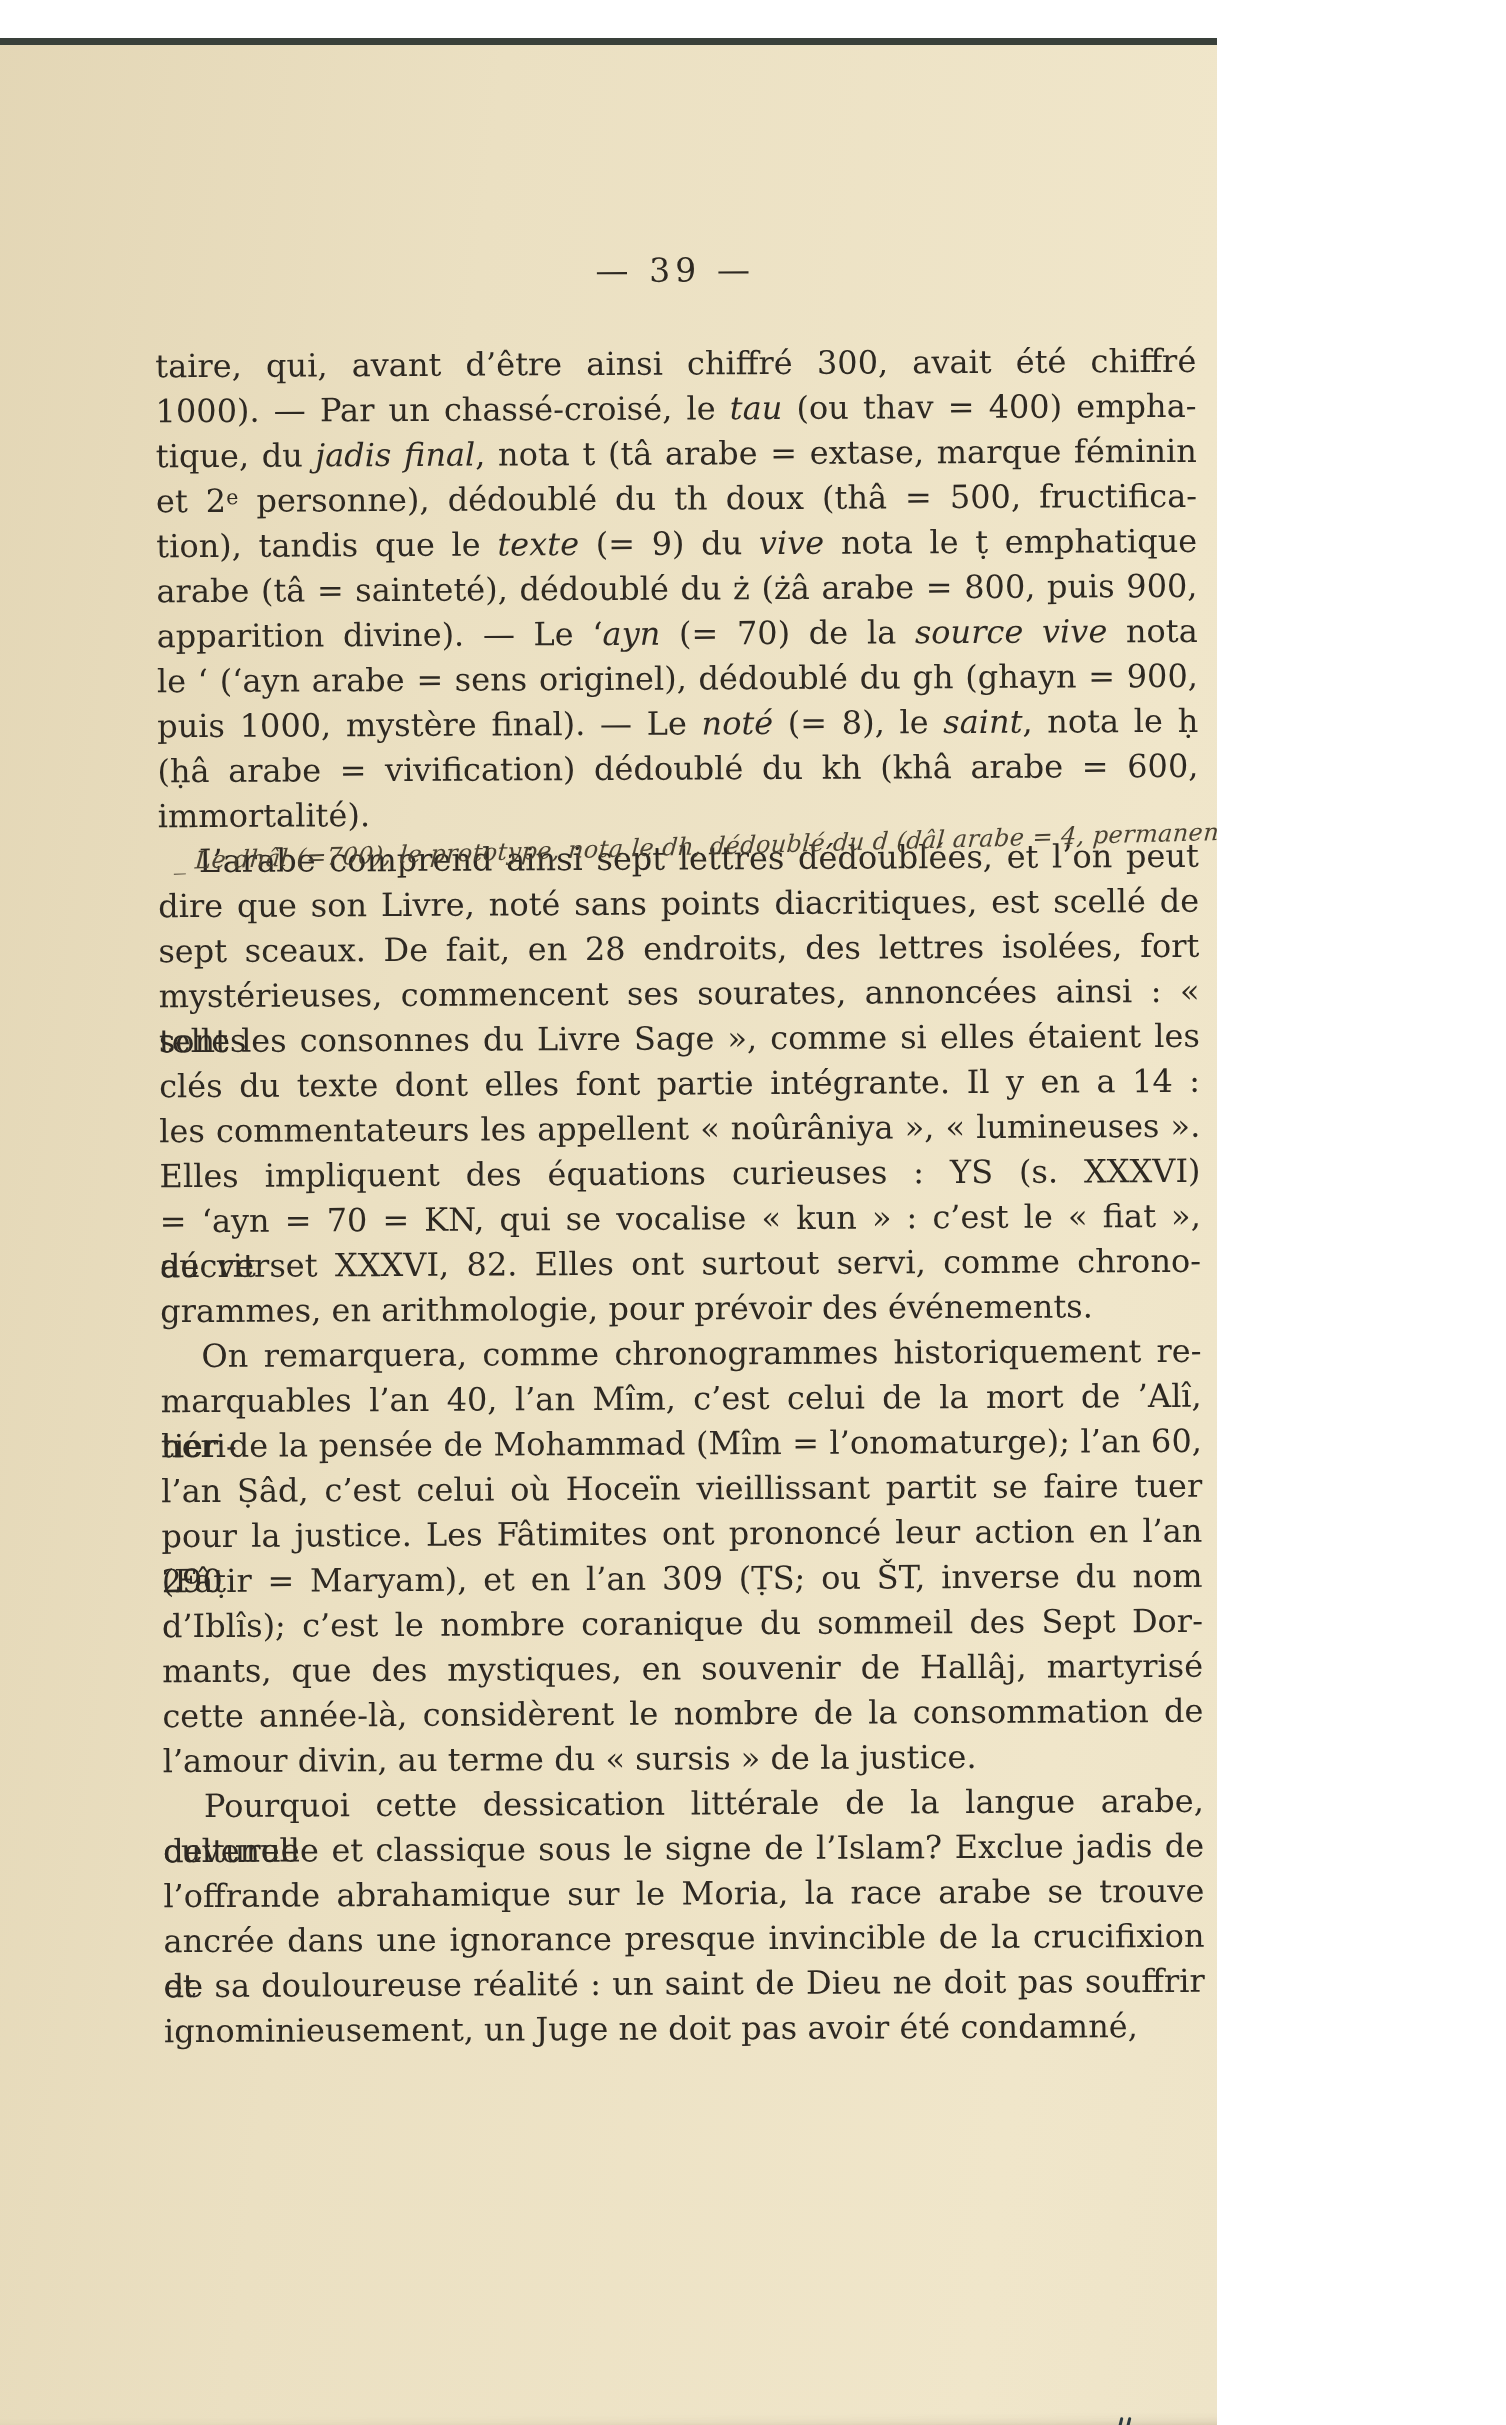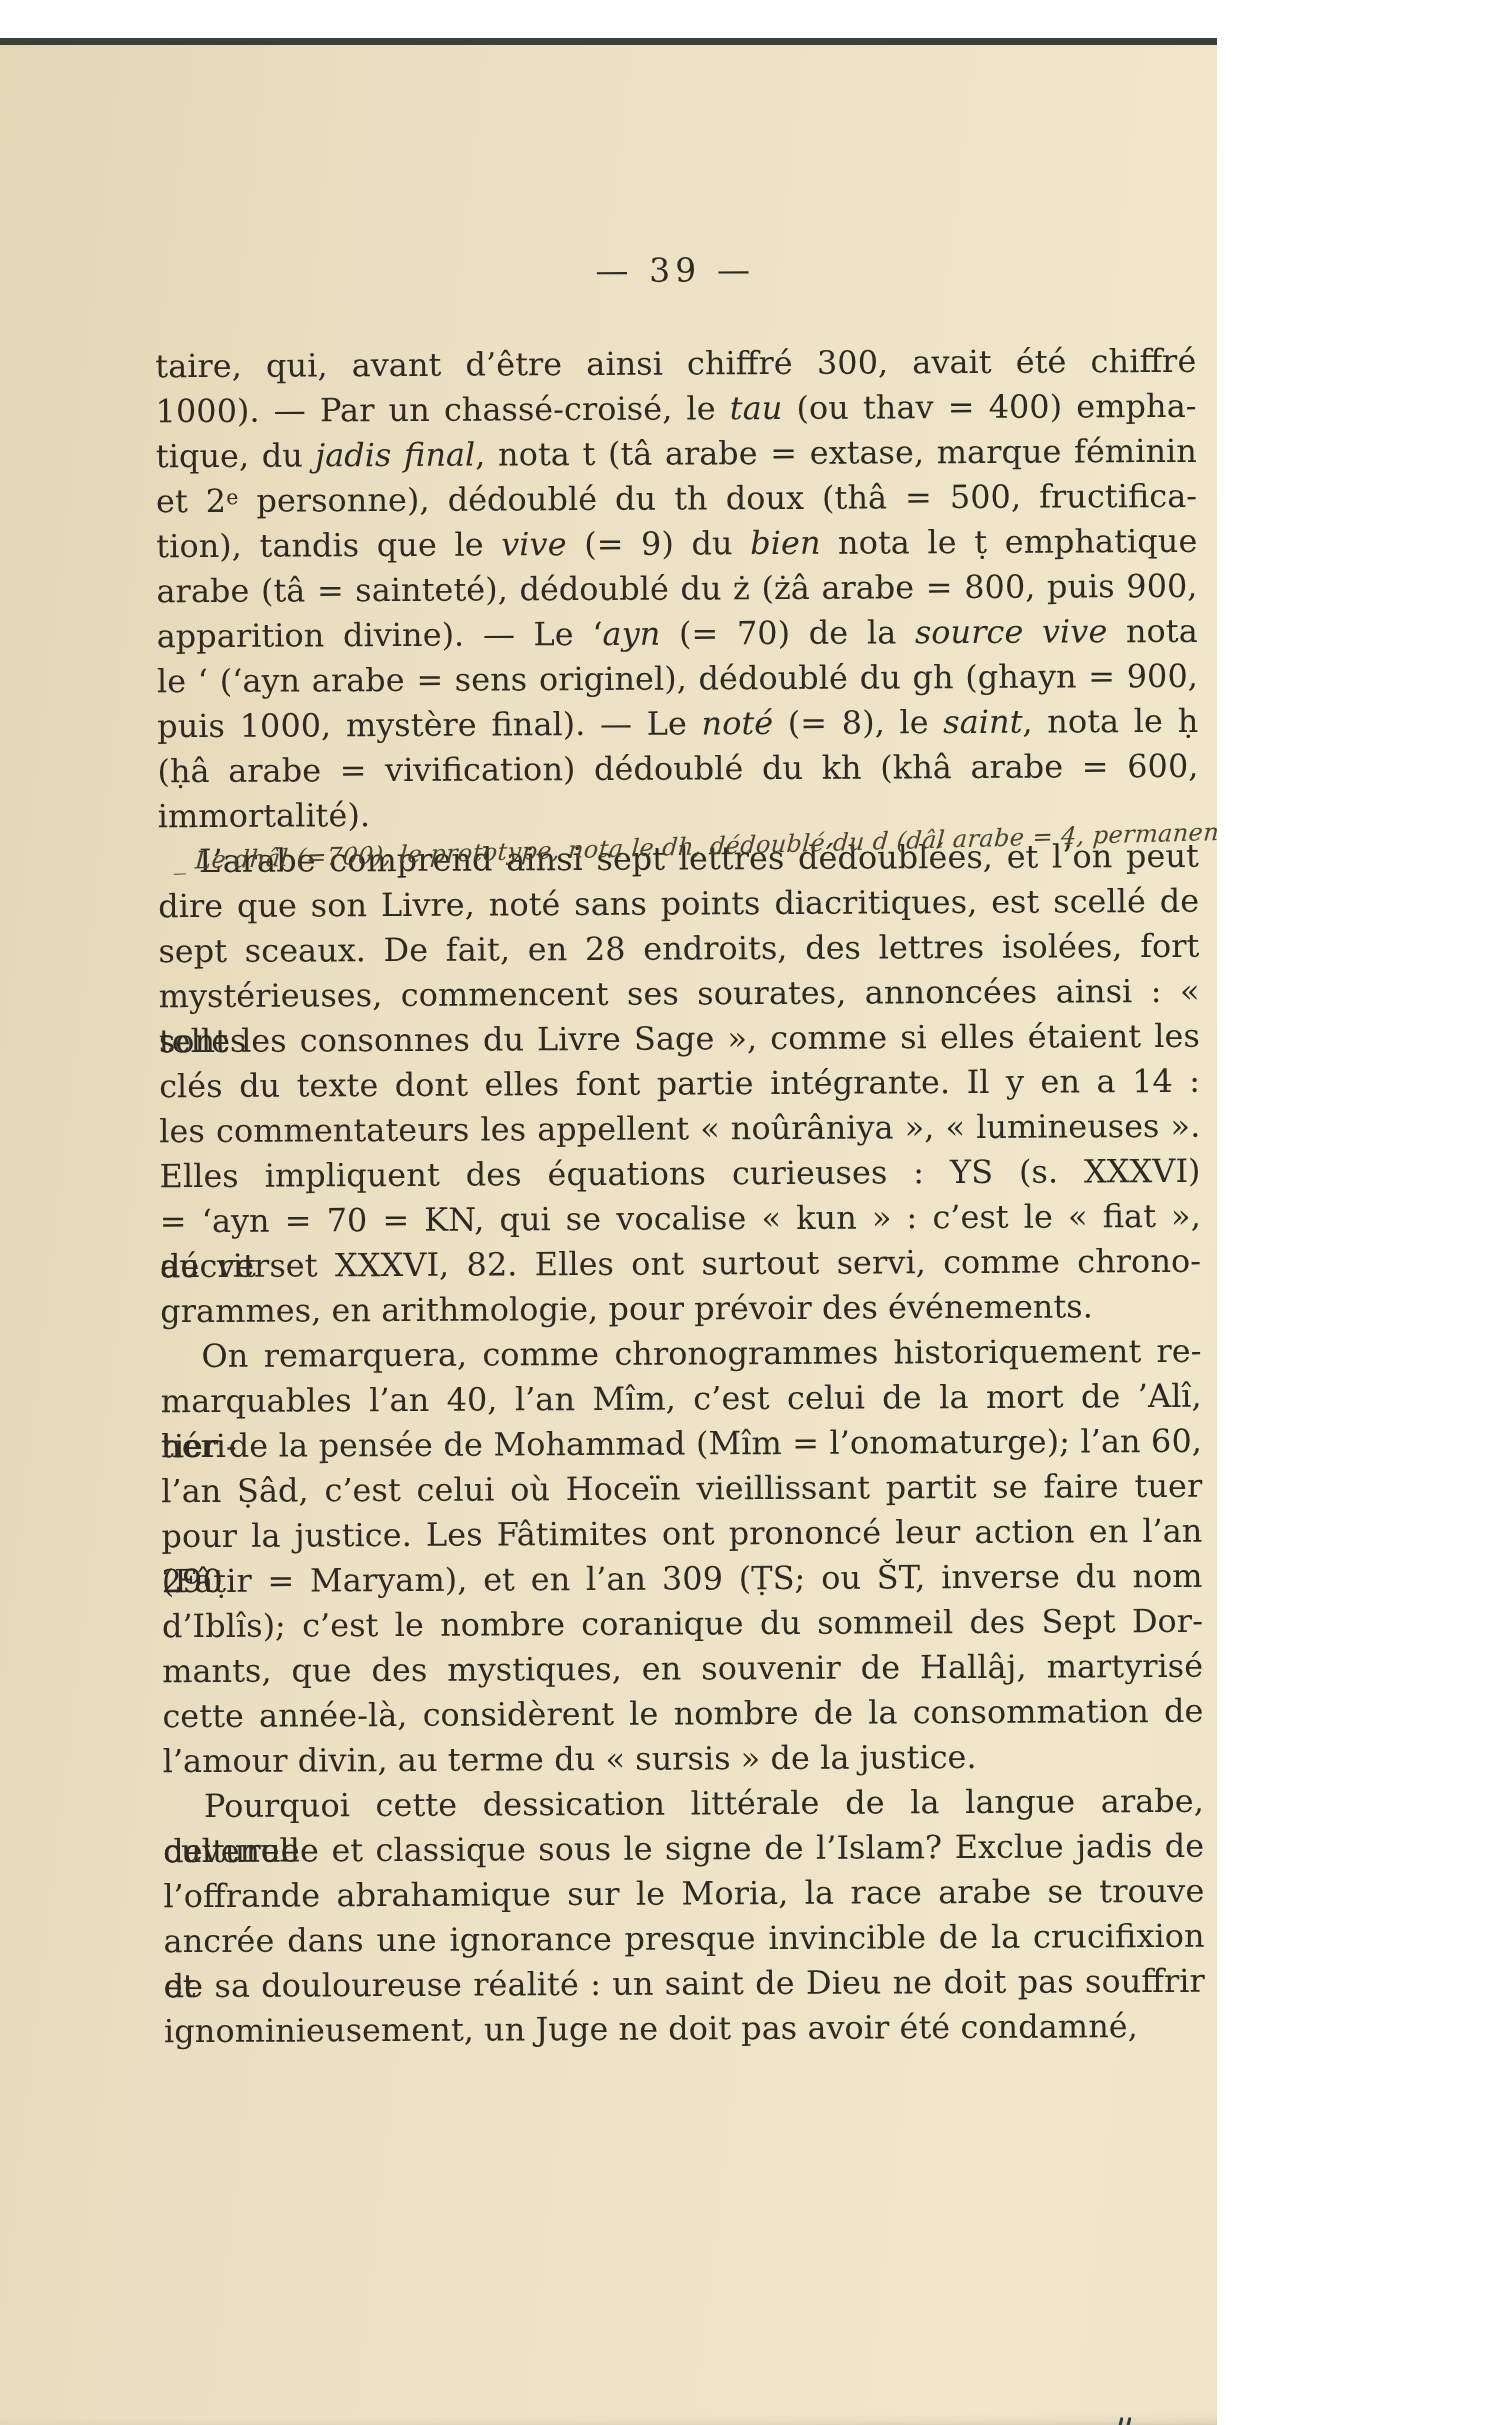--- a/index.html
+++ b/index.html
@@ -68,21 +68,21 @@
   <div class="page">
     <div class="page-edges"></div>
 
     <div class="page-number">— 39 —</div>
 
     <div class="text-block" id="text-block">
         <div class="line">taire, qui, avant d’être ainsi chiffré 300, avait été chiffré</div>
         <div class="line">1000). — Par un chassé-croisé, le <i>tau</i> (ou thav = 400) empha-</div>
         <div class="line">tique, du <i>jadis final</i>, nota t (tâ arabe = extase, marque féminin</div>
         <div class="line">et 2<sup>e</sup> personne), dédoublé du th doux (thâ = 500, fructifica-</div>
-        <div class="line">tion), tandis que le <i>vive</i> (= 9) du <i>bien</i> nota le ṭ emphatique</div>
+        <div class="line">tion), tandis que le <i>texte</i> (= 9) du <i>vive</i> nota le ṭ emphatique</div>
         <div class="line">arabe (tâ = sainteté), dédoublé du ż (żâ arabe = 800, puis 900,</div>
         <div class="line">apparition divine). — Le ‘<i>ayn</i> (= 70) de la <i>source vive</i> nota</div>
         <div class="line">le ‘ (‘ayn arabe = sens originel), dédoublé du gh (ghayn = 900,</div>
         <div class="line">puis 1000, mystère final). — Le <i>noté</i> (= 8), le <i>saint</i>, nota le ḥ</div>
         <div class="line">(ḥâ arabe = vivification) dédoublé du kh (khâ arabe = 600,</div>
         <div class="line last">immortalité).<span class="handwriting">_ Le dhâl (=700), le prototype, nota le dh, dédoublé du d (dâl arabe = 4, permanence).</span></div>
         <div class="line indent">L’arabe comprend ainsi sept lettres dédoublées, et l’on peut</div>
         <div class="line">dire que son Livre, noté sans points diacritiques, est scellé de</div>
         <div class="line">sept sceaux. De fait, en 28 endroits, des lettres isolées, fort</div>
         <div class="line">mystérieuses, commencent ses sourates, annoncées ainsi : « telles</div>

